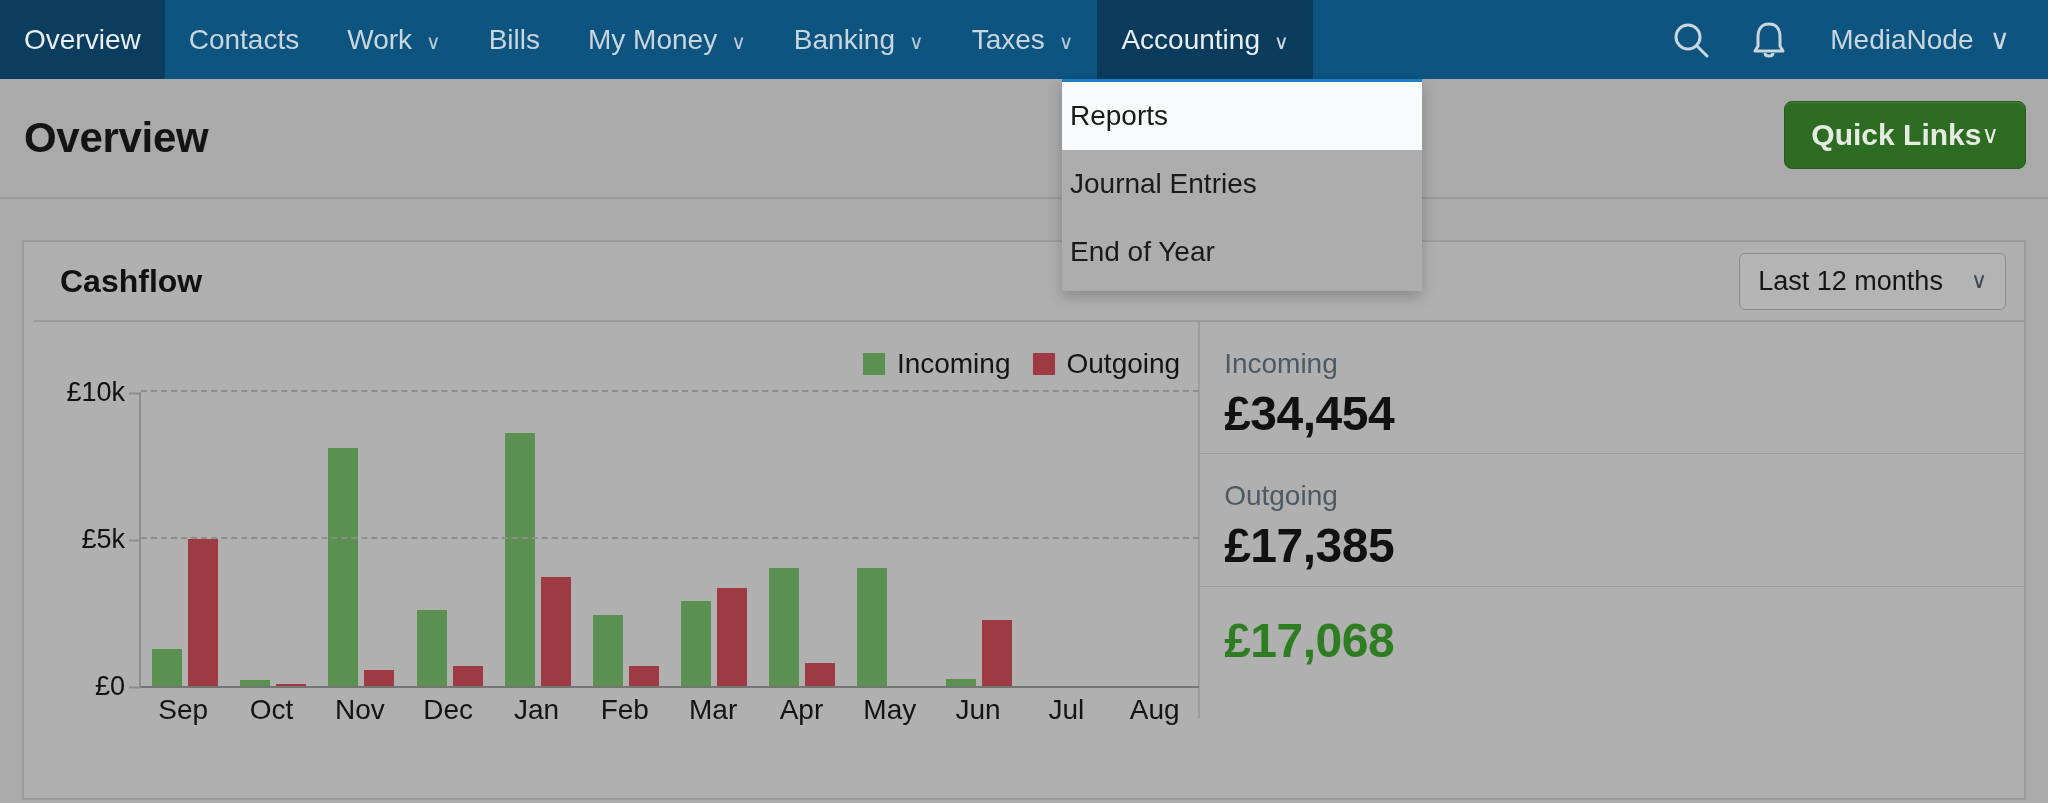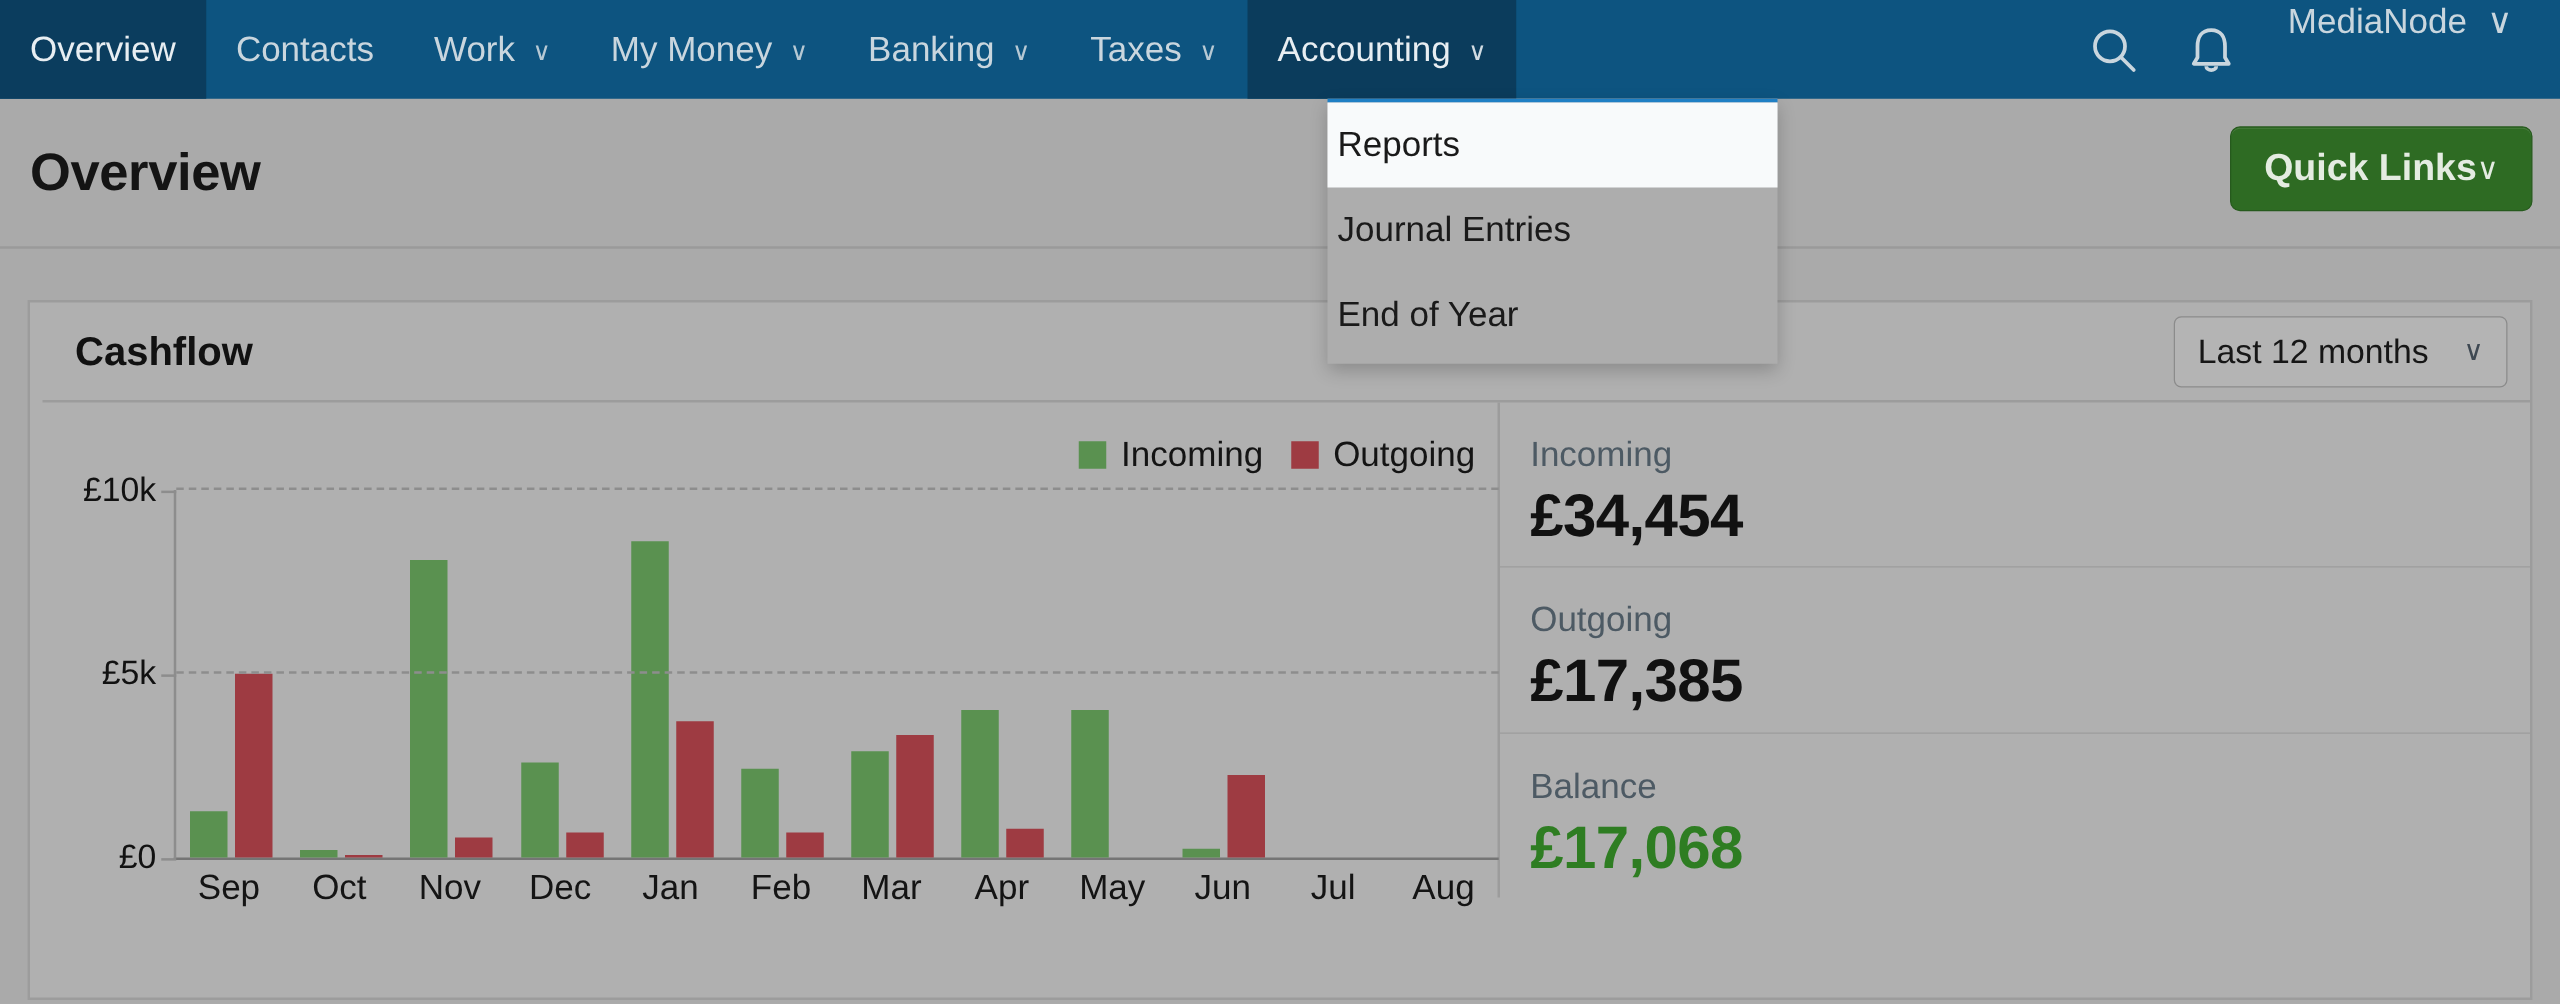--- a/index.html
+++ b/index.html
@@ -24,21 +24,21 @@
     color: #c9d6de;
     font-size: 28px;
     white-space: nowrap;
     cursor: pointer;
   }
   .nav-item.active { background: #0b3d5e; color: #e8eef2; }
   .nav-item.open    { background: #0b3c5c; color: #e8eef2; }
   .nav-item .caret { font-size: 20px; opacity: .9; position: relative; top: 2px; }
   .nav-spacer { flex: 1 1 auto; }
   .nav-right {
-    display: flex; align-items: flex-start; gap: 0px; padding-right: 18px;
+    display: flex; align-items: center; gap: 0px; padding-right: 18px;
   }
   .nav-icon-btn {
     width: 78px; height: 79px;
     display: flex; align-items: center; justify-content: center;
     cursor: pointer;
   }
   .nav-user {
     display: flex; align-items: center; gap: 16px;
     color: #c9d6de; font-size: 28px; padding: 0 20px 0 22px; cursor: pointer;
   }
@@ -195,20 +195,23 @@
   <div id="nav-items" style="display:flex;align-items:stretch;">
       <div class="nav-item active">
         <span>Overview</span>
       </div>
       <div class="nav-item">
         <span>Contacts</span>
       </div>
       <div class="nav-item">
         <span>Work</span>
         <span class="caret">∨</span>
+      </div>
+      <div class="nav-item">
+        <span>Bills</span>
       </div>
       <div class="nav-item">
         <span>My Money</span>
         <span class="caret">∨</span>
       </div>
       <div class="nav-item">
         <span>Banking</span>
         <span class="caret">∨</span>
       </div>
       <div class="nav-item">
@@ -358,19 +361,18 @@
     <div class="side-pane" id="side-pane">
         <div class="stat">
           <div class="stat-label">Incoming</div>
           <div class="stat-value" style="color: rgb(17, 17, 17);">£34,454</div>
         </div>
         <div class="stat">
           <div class="stat-label">Outgoing</div>
           <div class="stat-value" style="color: rgb(17, 17, 17);">£17,385</div>
         </div>
         <div class="stat">
-          <div class="stat-label">Balance</div>
           <div class="stat-value" style="color: rgb(46, 125, 34);">£17,068</div>
         </div>
       </div>
 
   </div>
 </div>
 
 </body></html>

